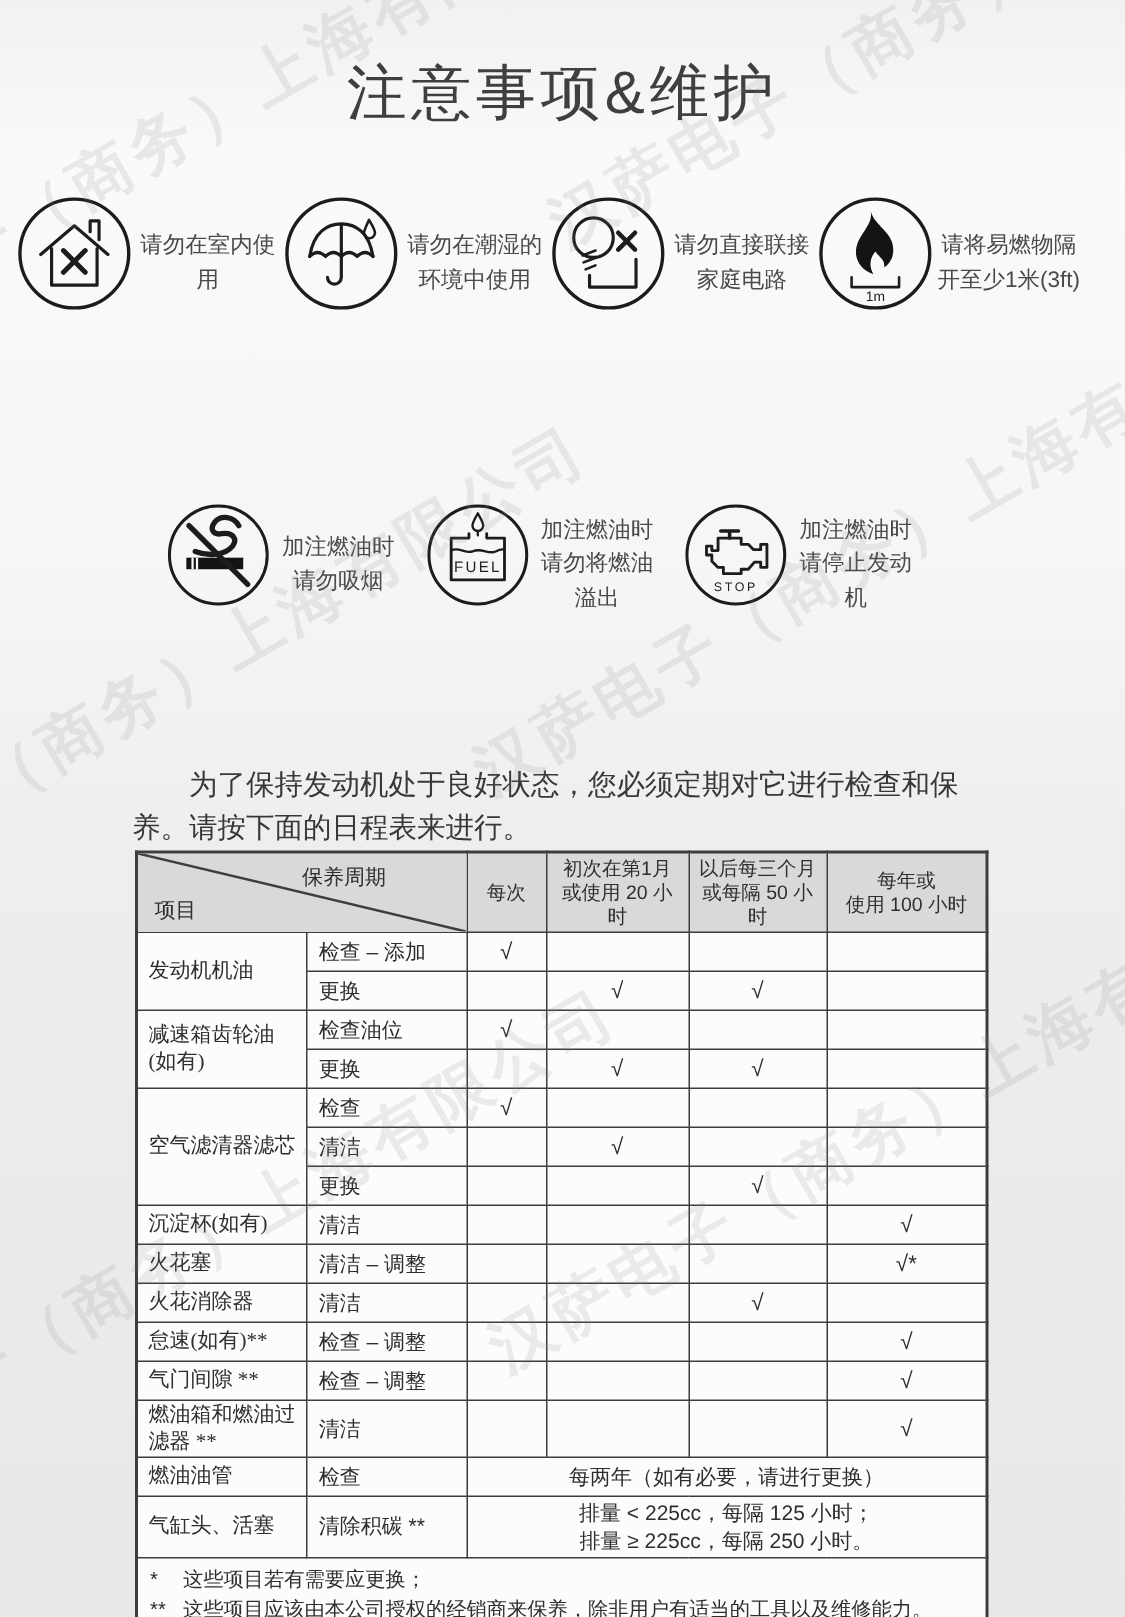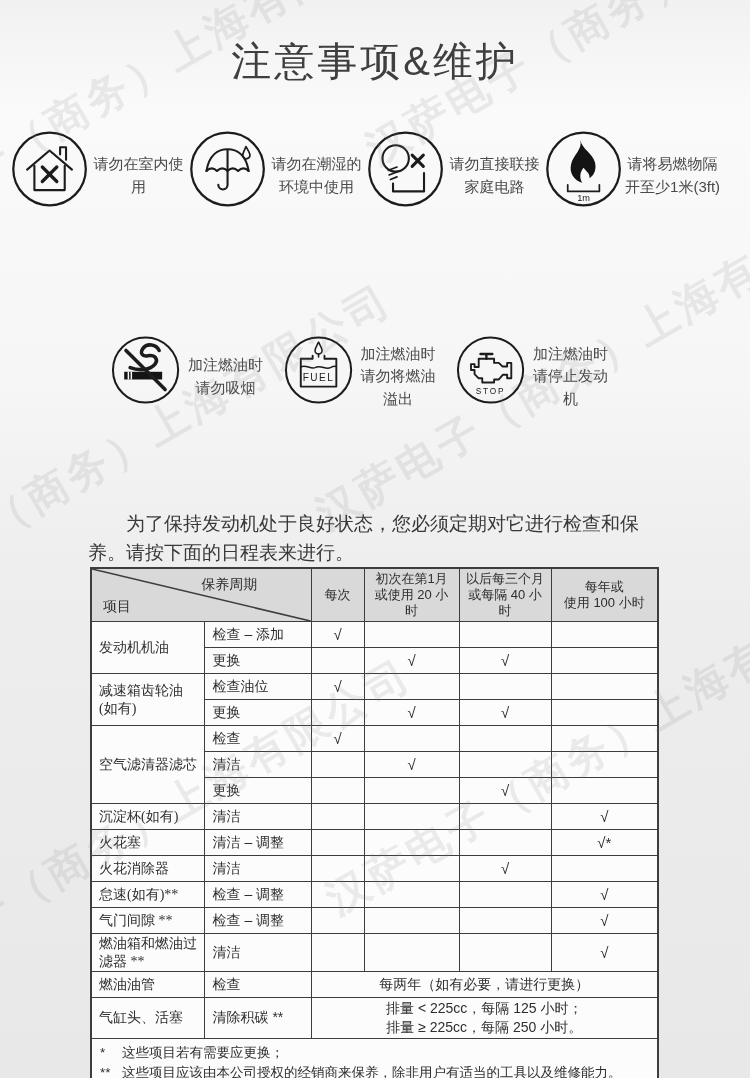--- a/index.html
+++ b/index.html
@@ -172,21 +172,21 @@
       <th class="h-col">
         <div>每次</div>
             <div></div>
       </th>
       <th class="h-col">
         <div>初次在第1月</div>
             <div>或使用 20 小时</div>
       </th>
       <th class="h-col">
         <div>以后每三个月</div>
-            <div>或每隔 40 小时</div>
+            <div>或每隔 50 小时</div>
       </th>
       <th class="h-col">
         <div>每年或</div>
             <div>使用 100 小时</div>
       </th>
     </tr>
 
     <tr>
       <td class="c-item" rowspan="2">发动机机油</td>
       <td class="c-op">检查 – 添加</td>

